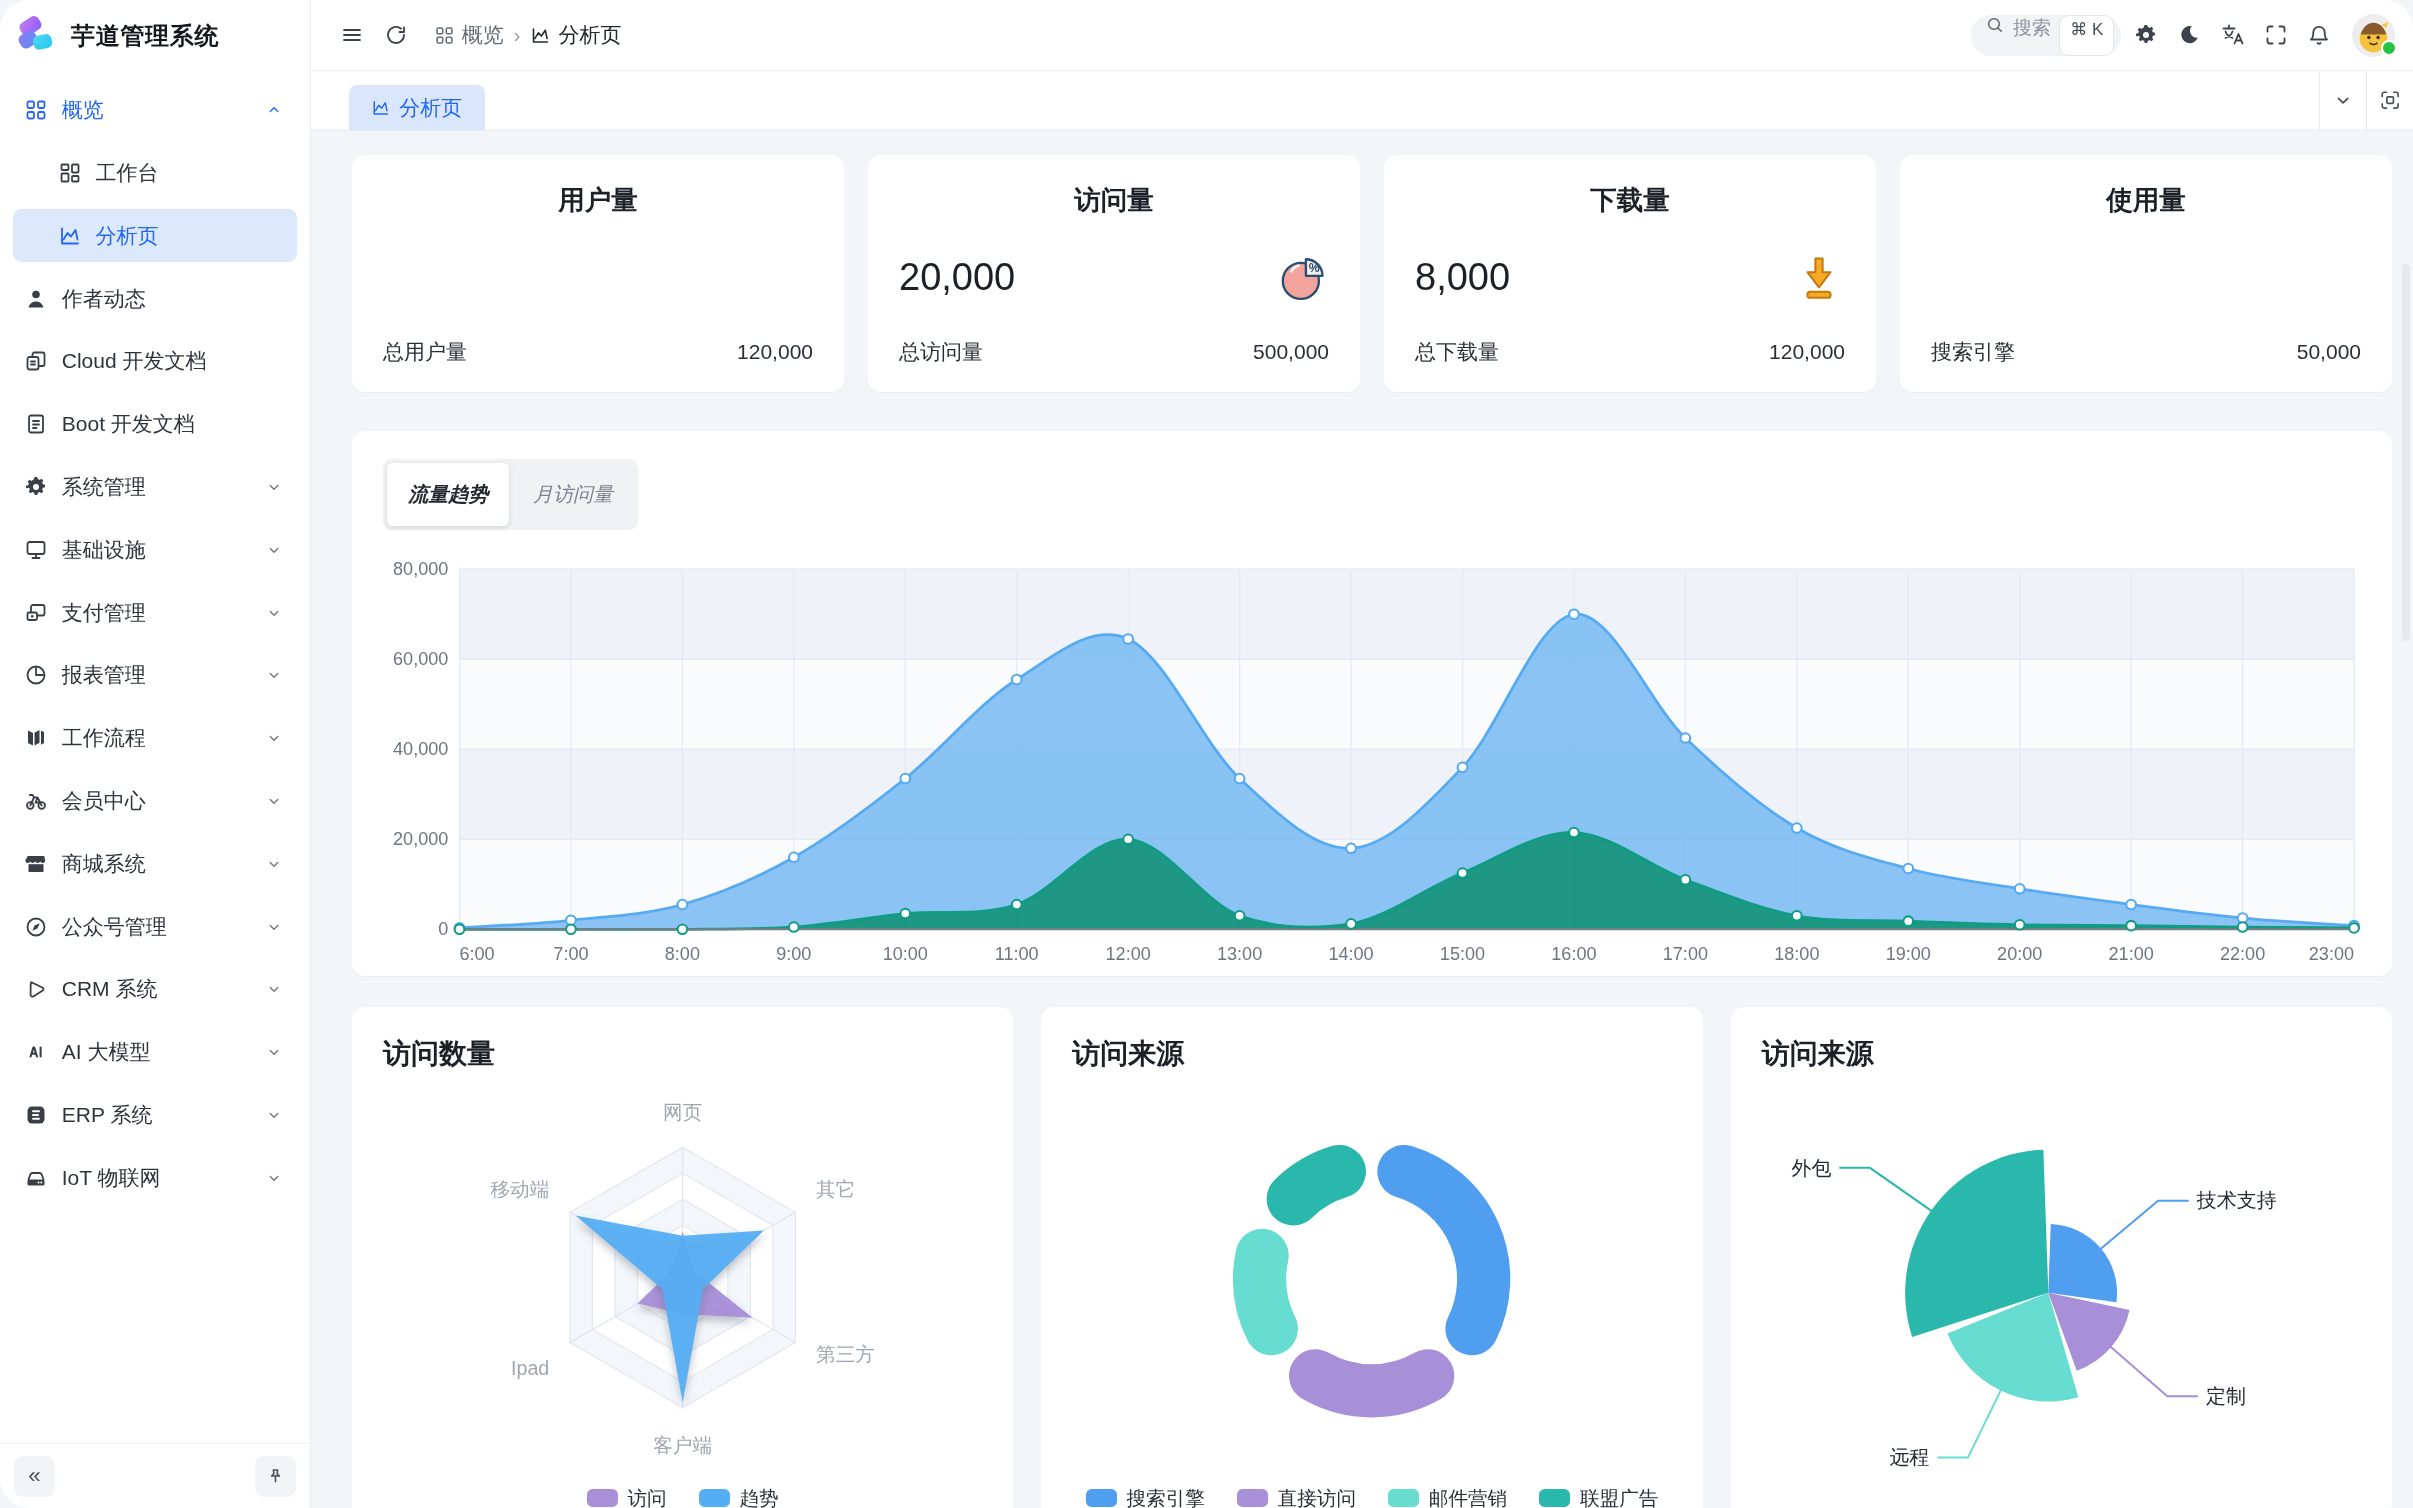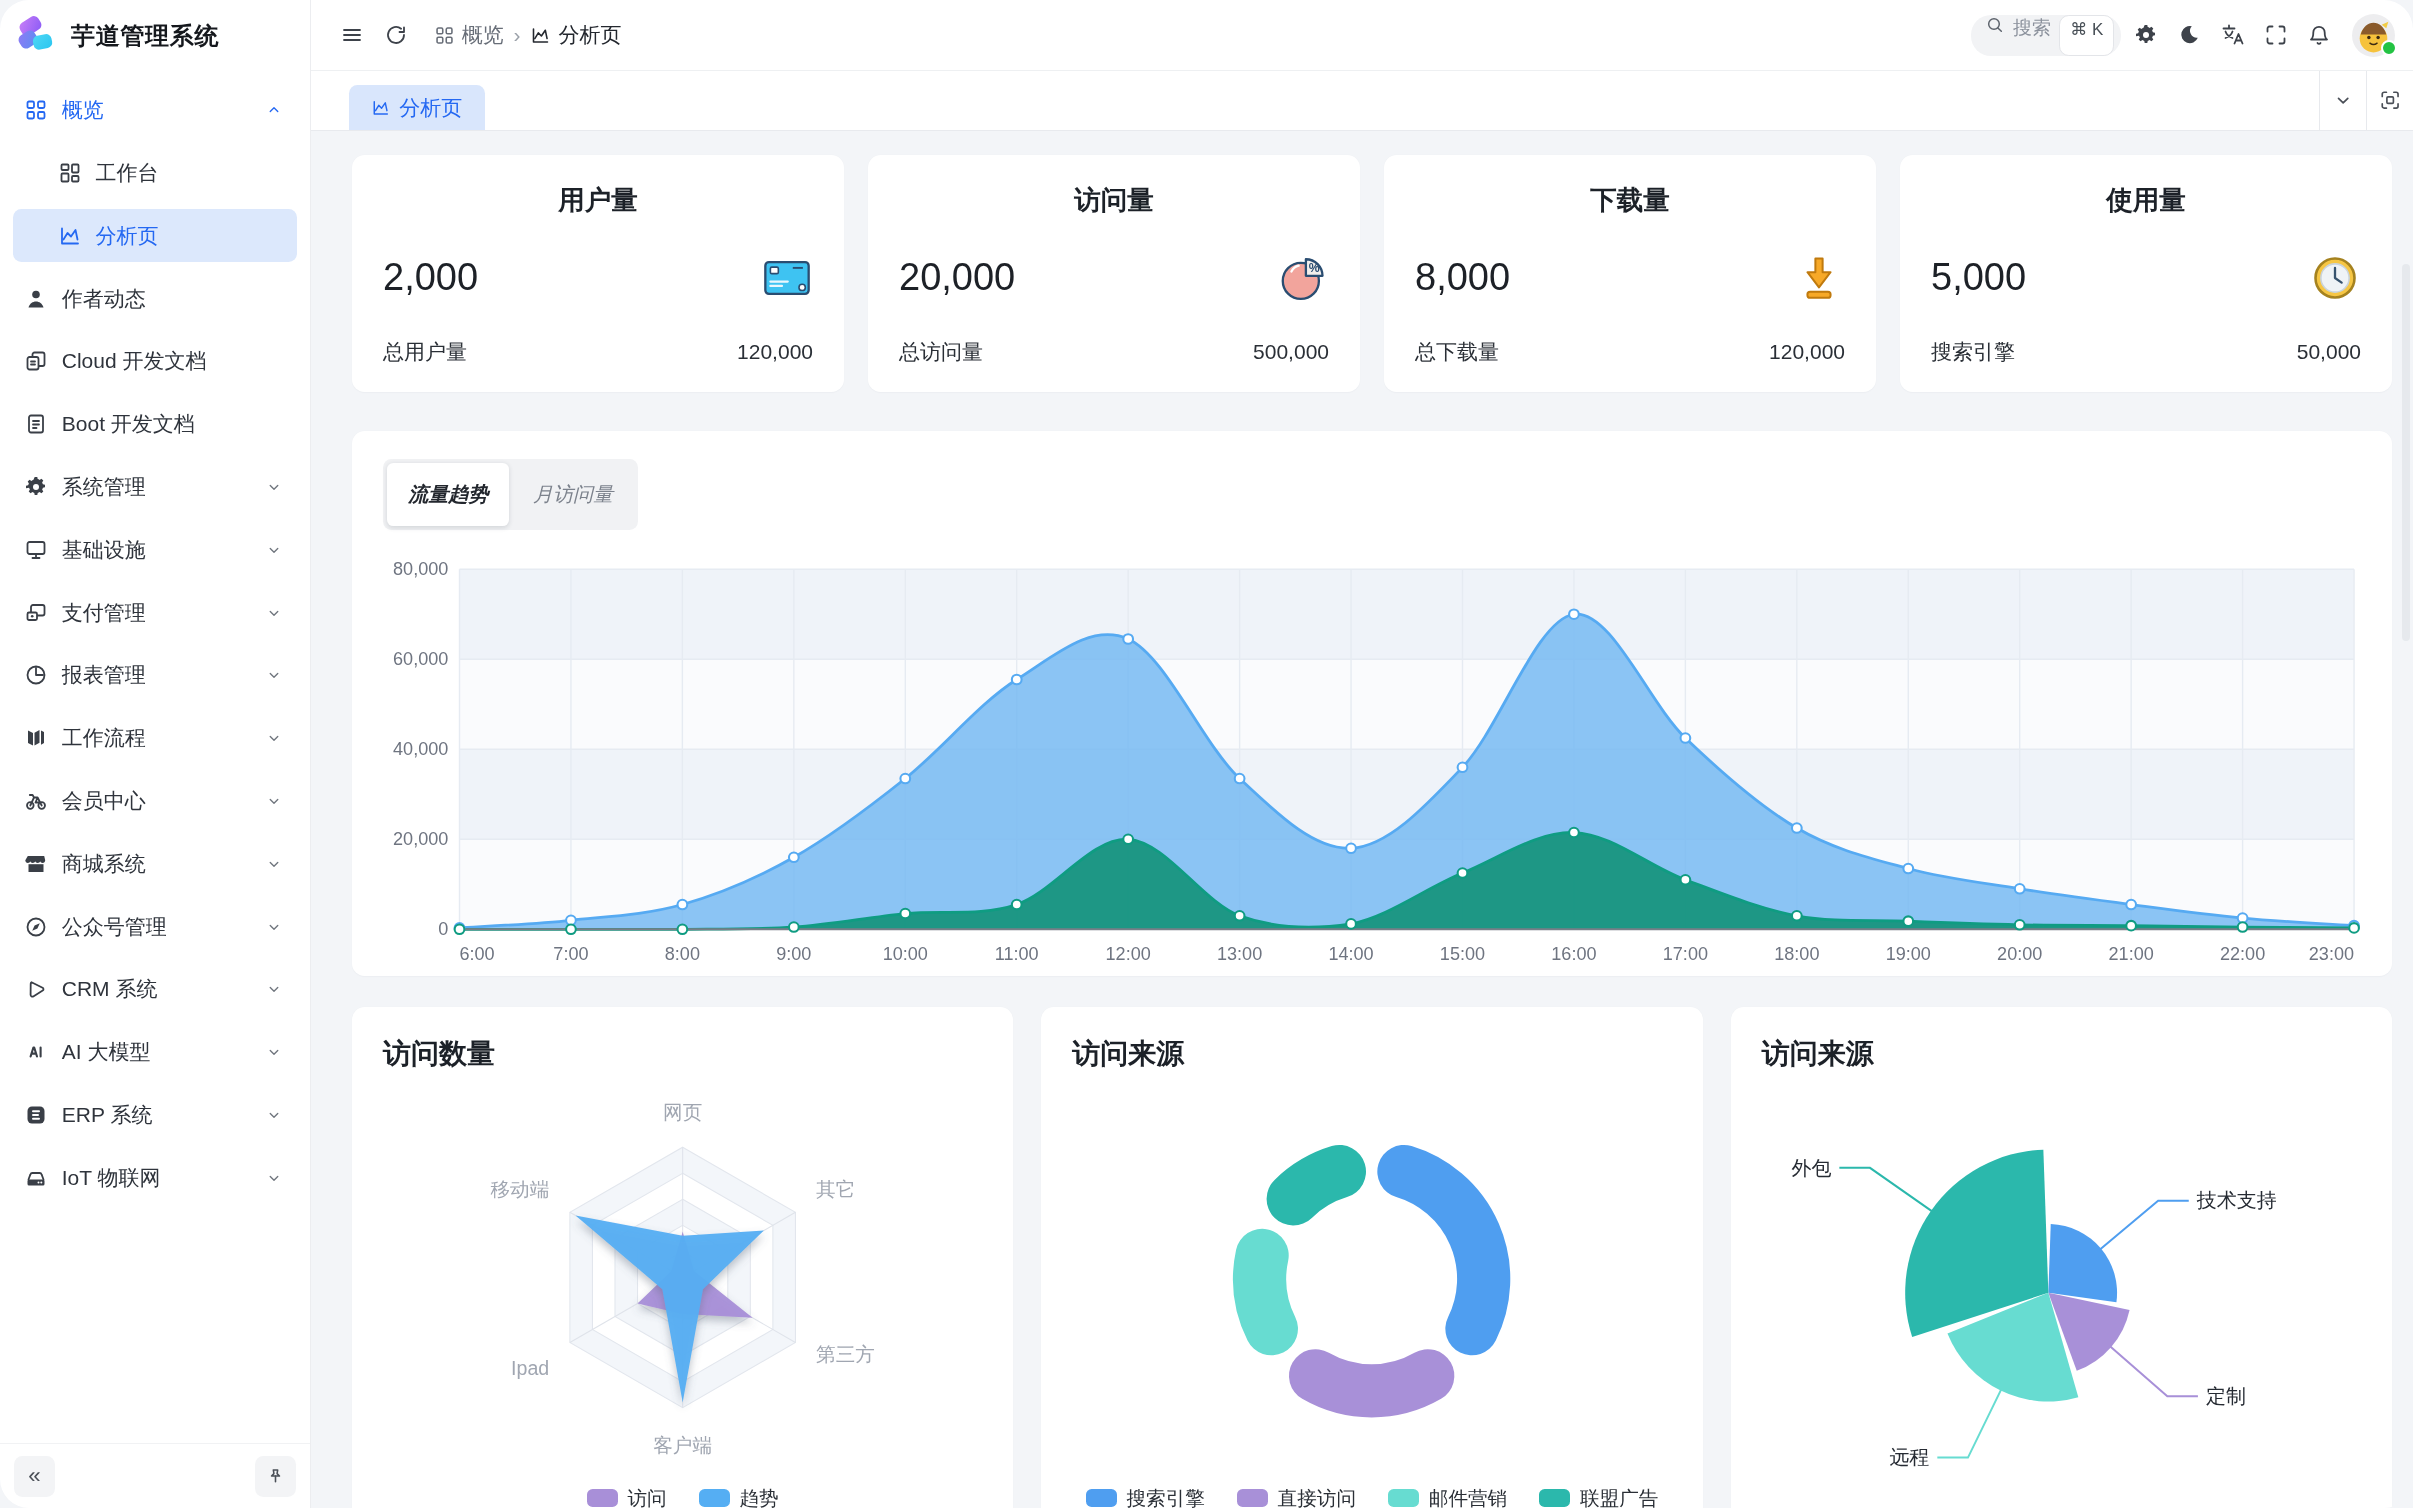--- a/index.html
+++ b/index.html
@@ -485,30 +485,20 @@
               </svg>
             </span>
           </button>
         </span>
     </div>
 
     <div class="content">
       <div class="stats" id="stats">
           <div class="card stat-card">
             <div class="stat-title">用户量</div>
-  <div class="stat-mid">
-              <span class="stat-value">2,000</span>
-  <span class="stat-icon"><svg viewBox="0 0 36 36">
-                  <rect x="3" y="7" width="30" height="22" rx="2.5" fill="#3EC3F2" stroke="#2A4D71" stroke-width="1.6"></rect>
-                  <rect x="6.5" y="10.5" width="5.5" height="4.5" rx="1" fill="#fff" stroke="#2A4D71" stroke-width="1.1"></rect>
-                  <path d="M6.5 20.5h12M6.5 23.5h8" stroke="#EAF7FD" stroke-width="1.6" stroke-linecap="round"></path>
-                  <path d="M22 11h7" stroke="#2A4D71" stroke-width="1.3"></path>
-                  <circle cx="28.5" cy="24.5" r="2.2" fill="#fff" stroke="#2A4D71" stroke-width="1.1"></circle>
-                </svg></span>
-            </div>
   <div class="stat-foot">
               <span>总用户量</span>
               <span>120,000</span>
             </div>
           </div>
           <div class="card stat-card">
             <div class="stat-title">访问量</div>
   <div class="stat-mid">
               <span class="stat-value">20,000</span>
   <span class="stat-icon"><svg viewBox="0 0 36 36">
@@ -532,28 +522,20 @@
                   <rect x="10" y="27.5" width="16" height="4.2" rx="1.8" fill="#F7A928" stroke="#C07A0E" stroke-width="1.4"></rect>
                 </svg></span>
             </div>
   <div class="stat-foot">
               <span>总下载量</span>
               <span>120,000</span>
             </div>
           </div>
           <div class="card stat-card">
             <div class="stat-title">使用量</div>
-  <div class="stat-mid">
-              <span class="stat-value">5,000</span>
-  <span class="stat-icon"><svg viewBox="0 0 36 36">
-                  <circle cx="18" cy="18" r="13.5" fill="#F6C644" stroke="#A5821F" stroke-width="1.8"></circle>
-                  <circle cx="18" cy="18" r="9.8" fill="#EFF3F6" stroke="#C9D3DB" stroke-width="1.1"></circle>
-                  <path d="M18 18V11M18 18l4.6 3.2" stroke="#37536E" stroke-width="1.6" stroke-linecap="round"></path>
-                </svg></span>
-            </div>
   <div class="stat-foot">
               <span>搜索引擎</span>
               <span>50,000</span>
             </div>
           </div>
         </div>
 
       <div class="card chart-card">
         <div class="seg" id="seg">
             <button class="on">流量趋势</button>

